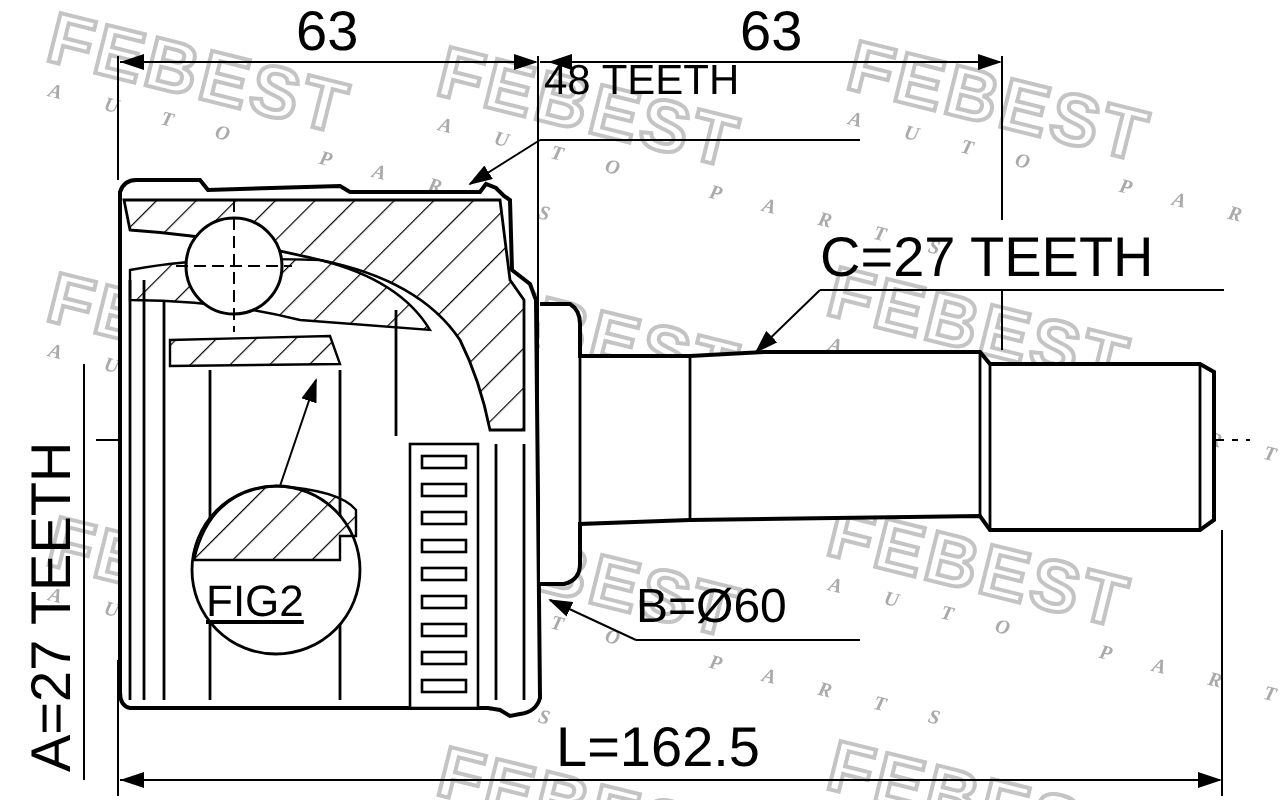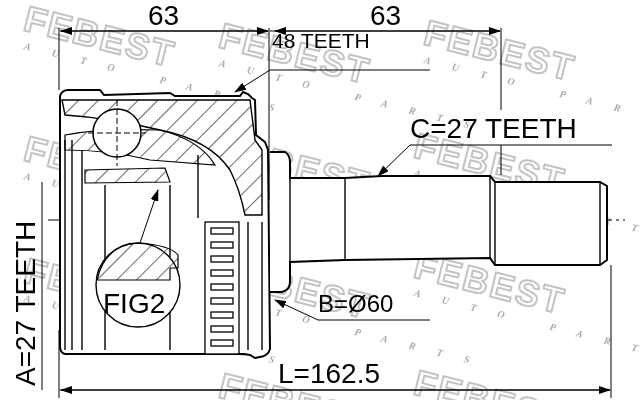--- a/index.html
+++ b/index.html
@@ -146,15 +146,15 @@
       <line x1="318" y1="320" x2="275" y2="300" marker-end="url(#arr)"></line>
     </g>
   </svg>
 
   <span class="lbl" style="left:148px;top:2px;font-size:28px;">63</span>
   <span class="lbl" style="left:370px;top:2px;font-size:28px;">63</span>
   <span class="lbl" style="left:272px;top:30px;font-size:21px;">48 TEETH</span>
   <span class="lbl" style="left:410px;top:115px;font-size:28px;">C=27 TEETH</span>
   <span class="lbl" style="left:318px;top:292px;font-size:24px;">B=Ø60</span>
   <span class="lbl" style="left:278px;top:360px;font-size:28px;">L=162.5</span>
-  <span class="lbl" style="left:103px;top:290px;font-size:28px;">FIG2</span>
+  <span class="lbl" style="left:103px;top:290px;font-size:22px;text-decoration:underline;">FIG2</span>
   <span class="lbl" style="left:12px;top:386px;font-size:28px;transform:rotate(-90deg);transform-origin:left top;">A=27 TEETH</span>
 </div>
 
 </body></html>

